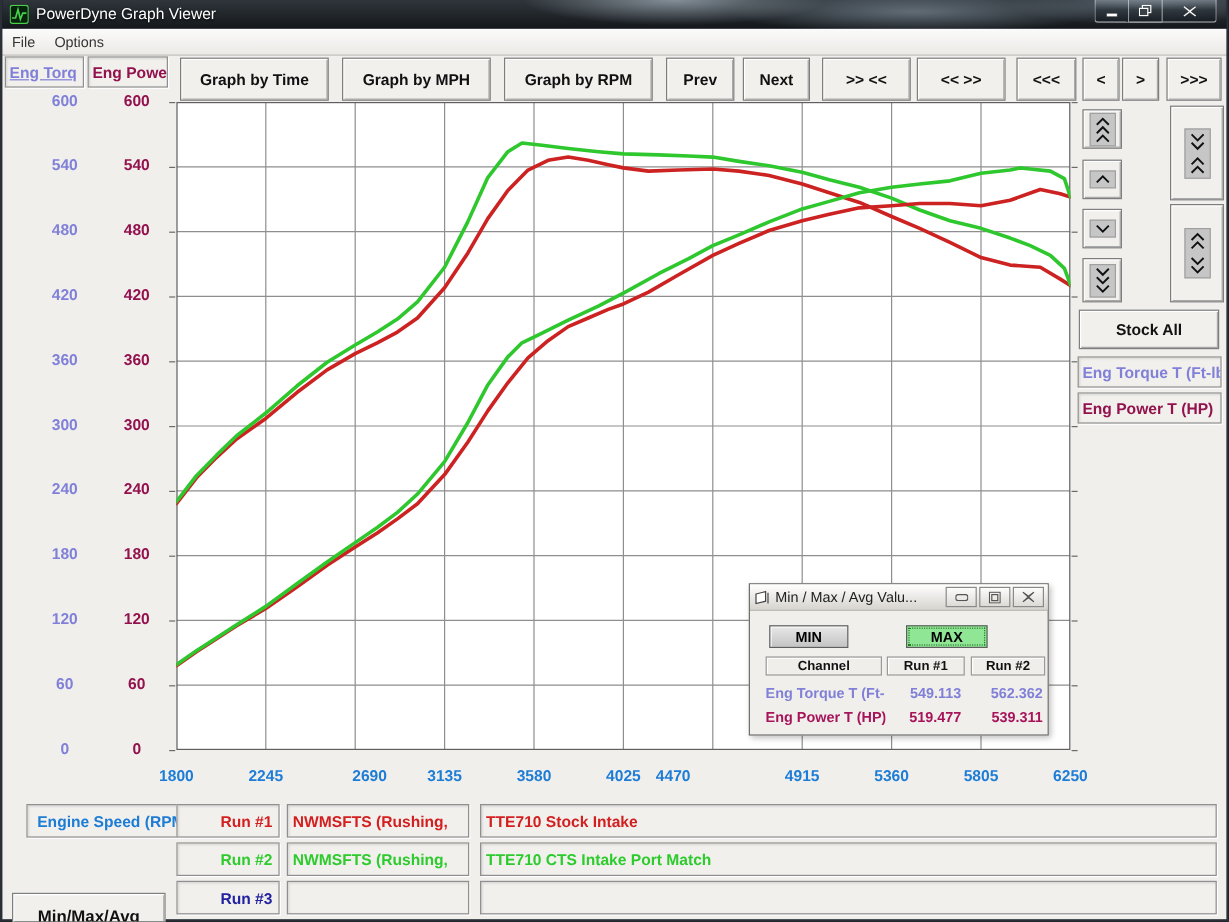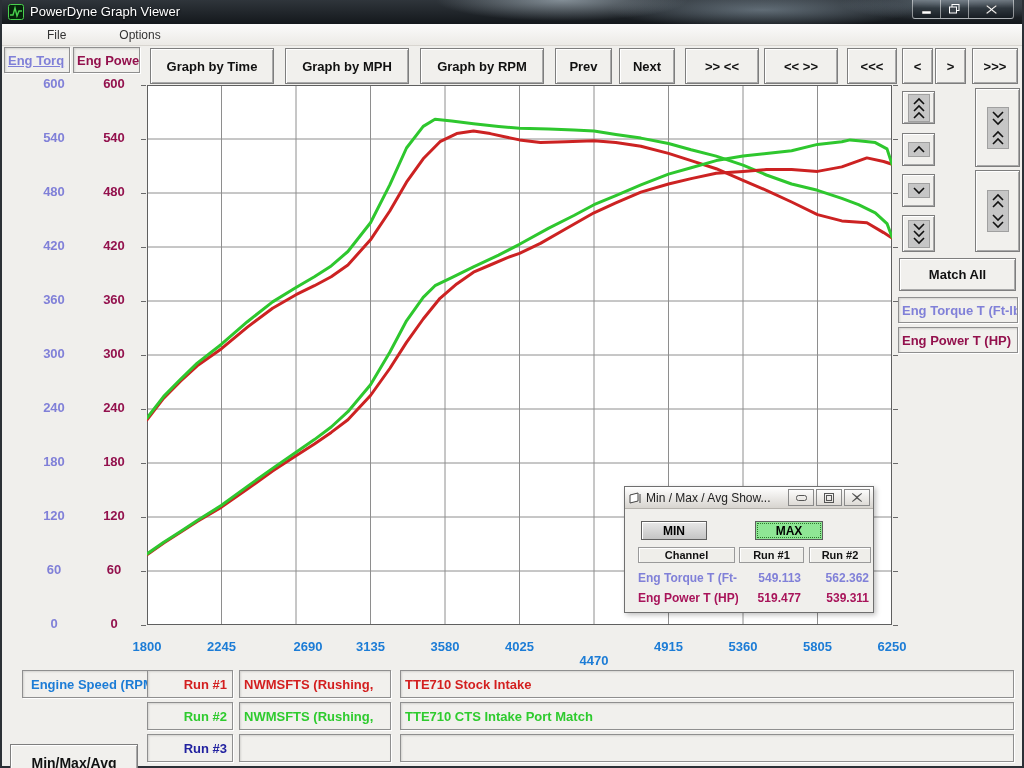--- a/index.html
+++ b/index.html
@@ -26,21 +26,21 @@
       display:flex; align-items:center; justify-content:center; color:#fff; }
   .win-btn.min { width:29px; border-bottom-left-radius:3px; }
   .win-btn.max { width:28px; border-left:none; }
   .win-btn.close { width:45px; border-left:none; border-bottom-right-radius:3px; }
   .win-btn svg { display:block; }
 
   
   .menubar { position:absolute; left:0; top:24px; width:100%; height:22px;
       background:linear-gradient(#fbfbfb,#eceae6); border-bottom:1px solid #d8d5d0;
       display:flex; align-items:center; font-size:12px; color:#333; }
-  .menu-item { padding:2px 8px;margin-left:37px; }
+  .menu-item { padding:2px 8px; }
 
   
   .content { position:absolute; left:0; top:46px; width:1020px; height:720px; background:#f0efec; }
 
   
   .btn { position:absolute; background:#f1f0ed; border:1px solid #7e7e7e;
       box-shadow:inset 1px 1px 0 #ffffff, inset -1px -1px 0 #a9a9a9;
       display:flex; align-items:center; justify-content:center;
       font-size:13px; font-weight:bold; color:#111; cursor:default; }
 
@@ -231,21 +231,21 @@
         </svg>
     </div>
 
     <div id="xlabels">
         <div class="xlabel" style="left: 113px; top: 593px;">1800</div>
         <div class="xlabel" style="left: 187.5px; top: 593px;">2245</div>
         <div class="xlabel" style="left: 274px; top: 593px;">2690</div>
         <div class="xlabel" style="left: 336.5px; top: 593px;">3135</div>
         <div class="xlabel" style="left: 411px; top: 593px;">3580</div>
         <div class="xlabel" style="left: 485.5px; top: 593px;">4025</div>
-        <div class="xlabel" style="left: 560px; top: 593px; margin-top: 14px;">4470</div>
+        <div class="xlabel" style="left: 527px; top: 593px;">4470</div>
         <div class="xlabel" style="left: 634.5px; top: 593px;">4915</div>
         <div class="xlabel" style="left: 709px; top: 593px;">5360</div>
         <div class="xlabel" style="left: 783.5px; top: 593px;">5805</div>
         <div class="xlabel" style="left: 858px; top: 593px;">6250</div>
       </div>
 
     <div class="btn" style="left:900px; top:45px; width:33px; height:33px;">
       <span class="pad">
         <svg width="14" height="22" viewBox="0 0 14 22">
             <g fill="none" stroke="#111" stroke-width="1.6">
@@ -298,34 +298,34 @@
         <svg width="14" height="36" viewBox="0 0 14 36">
             <g fill="none" stroke="#111" stroke-width="1.6">
           <path d="M2 7 L7 2 L12 7"></path>
               <path d="M2 14 L7 9 L12 14"></path>
           <path d="M2 22 L7 27 L12 22"></path>
               <path d="M2 29 L7 34 L12 29"></path>
             </g>
           </svg>
       </span>
     </div>
-    <div class="btn" style="left:897px; top:212px; width:117px; height:33px;">Match All</div>
+    <div class="btn" style="left:897px; top:212px; width:117px; height:33px;">Stock All</div>
 
     <div class="frame legend-frame c-torque" style="left:896px; top:251px; width:120px; height:26px;">Eng Torque T (Ft-lb)</div>
     <div class="frame legend-frame" style="left:896px; top:281px; width:120px; height:26px; color:#93114d;">Eng Power T (HP)</div>
 
     <div class="mm-window">
       <div class="mm-titlebar">
         <span style="margin-left:4px; display:flex;">
           <svg width="13" height="12" viewBox="0 0 13 12">
             <path d="M1 3 L9 1 L9 9 L1 11 Z" fill="#fff" stroke="#444"></path>
             <line x1="11" y1="2" x2="11" y2="11" stroke="#444"></line>
           </svg>
         </span>
-        <span class="mm-title">Min / Max / Avg Show...</span>
+        <span class="mm-title">Min / Max / Avg Valu...</span>
         <div class="mm-ctl">
           <svg width="11" height="6" viewBox="0 0 11 6">
               <rect x="0.5" y="0.5" width="10" height="5" rx="2" fill="none" stroke="#555"></rect>
             </svg>
         </div>
         <div class="mm-ctl">
           <svg width="10" height="10" viewBox="0 0 10 10">
               <rect x="0.5" y="0.5" width="9" height="9" fill="none" stroke="#555"></rect>
               <rect x="2.5" y="2.5" width="5" height="5" fill="none" stroke="#555"></rect>
             </svg>

